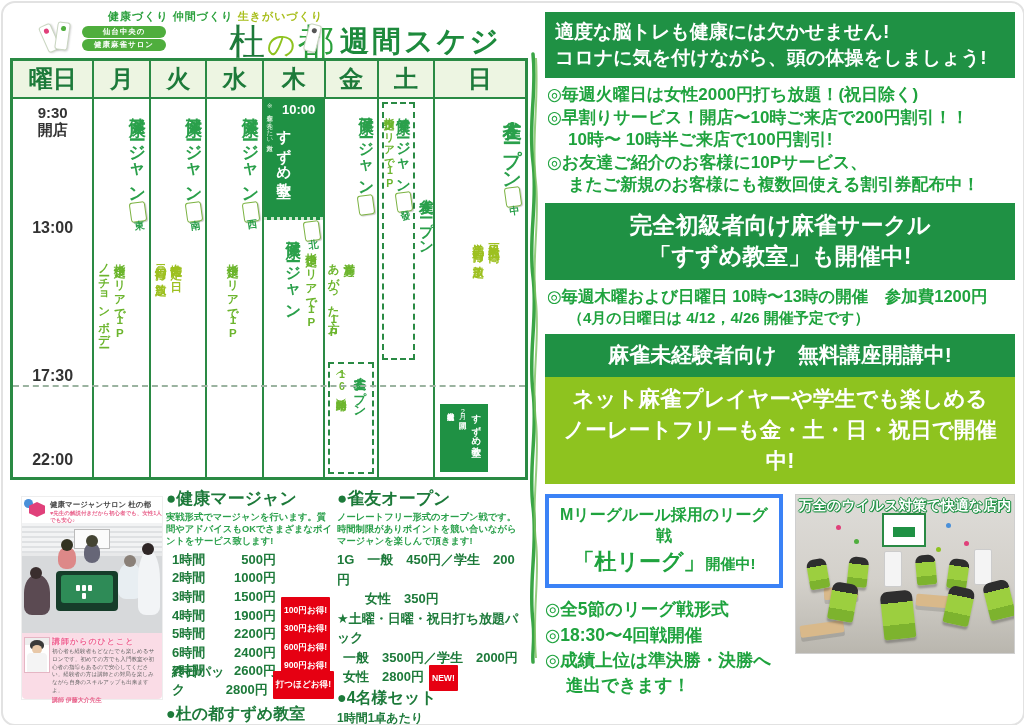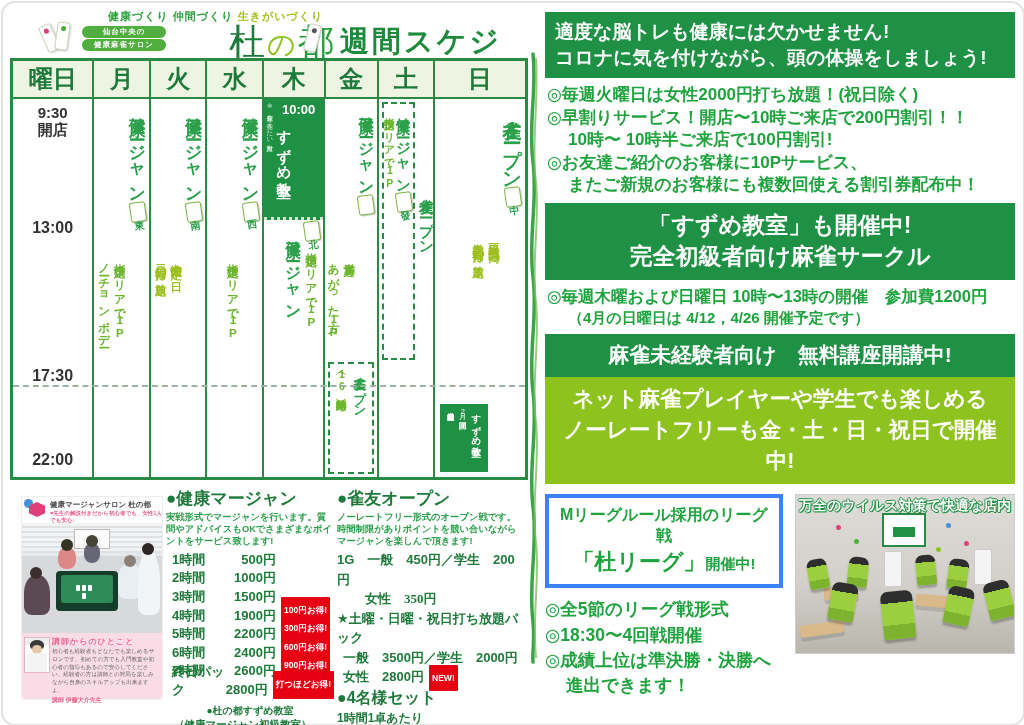--- a/index.html
+++ b/index.html
@@ -108,24 +108,24 @@
   .prices1{position:absolute;left:166px;top:487px;width:168px;}
   .prices2{position:absolute;left:337px;top:487px;width:188px;}
   .ptitle{font-size:17px;font-weight:bold;color:#1d7a3a;}
   .pdesc{font-size:9.3px;font-weight:bold;color:#2aa04b;line-height:1.3;margin:1px 0 3px;}
   .prow{display:flex;align-items:flex-end;height:18.6px;}
   .prow .lab{width:64px;font-size:13px;font-weight:bold;color:#1d7a3a;padding-left:6px;box-sizing:border-box;}
   .prow .pr{width:46px;font-size:13px;font-weight:bold;color:#1d7a3a;text-align:right;}
   .badge{background:#e60012;color:#fff;font-size:8.6px;font-weight:bold;padding:8px 3px;margin-left:5px;border-radius:1px;white-space:nowrap;}
   .badge:empty{display:none;}
   .suzume{margin-top:5px;}
-  .suzume .t{font-size:10px;font-weight:bold;color:#1d7a3a;text-align:center;}
+  .suzume .t{font-size:16px;font-weight:bold;color:#1d7a3a;}
   .suzume .s{font-size:10.5px;font-weight:bold;color:#1d7a3a;padding-left:8px;}
   .jline{font-size:13px;font-weight:bold;color:#1d7a3a;line-height:1.5;}
-  .jline.i1{padding-left:6px;} .jline.i2{padding-left:28px;font-family:Liberation Serif, serif;}
+  .jline.i1{padding-left:6px;} .jline.i2{padding-left:28px;}
 </style>
 </head>
 <body>
 
 <div class="page-frame"></div>
 
 <div class="logo-area">
   <div class="tagline">
     <span class="g">健康づくり</span>
     <span class="g">仲間づくり</span>
@@ -260,22 +260,22 @@
     <div>コロナに気を付けながら、頭の体操をしましょう!</div>
   </div>
   <div class="bullets">
     <div class="bl">◎毎週火曜日は女性2000円打ち放題！(祝日除く)</div>
     <div class="bl">◎早割りサービス！開店〜10時ご来店で200円割引！！</div>
     <div class="bl ind">10時〜 10時半ご来店で100円割引!</div>
     <div class="bl">◎お友達ご紹介のお客様に10Pサービス、</div>
     <div class="bl ind">またご新規のお客様にも複数回使える割引券配布中！</div>
   </div>
   <div class="banner c f23">
+    <div>完全初級者向け麻雀サークル</div>
     <div>「すずめ教室」も開催中!</div>
-    <div>完全初級者向け麻雀サークル</div>
   </div>
   <div class="bullets">
     <div class="bl" style="font-size:16.5px;">◎毎週木曜および日曜日 10時〜13時の開催　参加費1200円</div>
     <div class="bl paren">（4月の日曜日は 4/12，4/26 開催予定です）</div>
   </div>
   <div class="banner c f21">麻雀未経験者向け　無料講座開講中!</div>
   <div class="banner c lg">
     <div>ネット麻雀プレイヤーや学生でも楽しめる</div>
     <div>ノーレートフリーも金・土・日・祝日で開催中!</div>
   </div>

